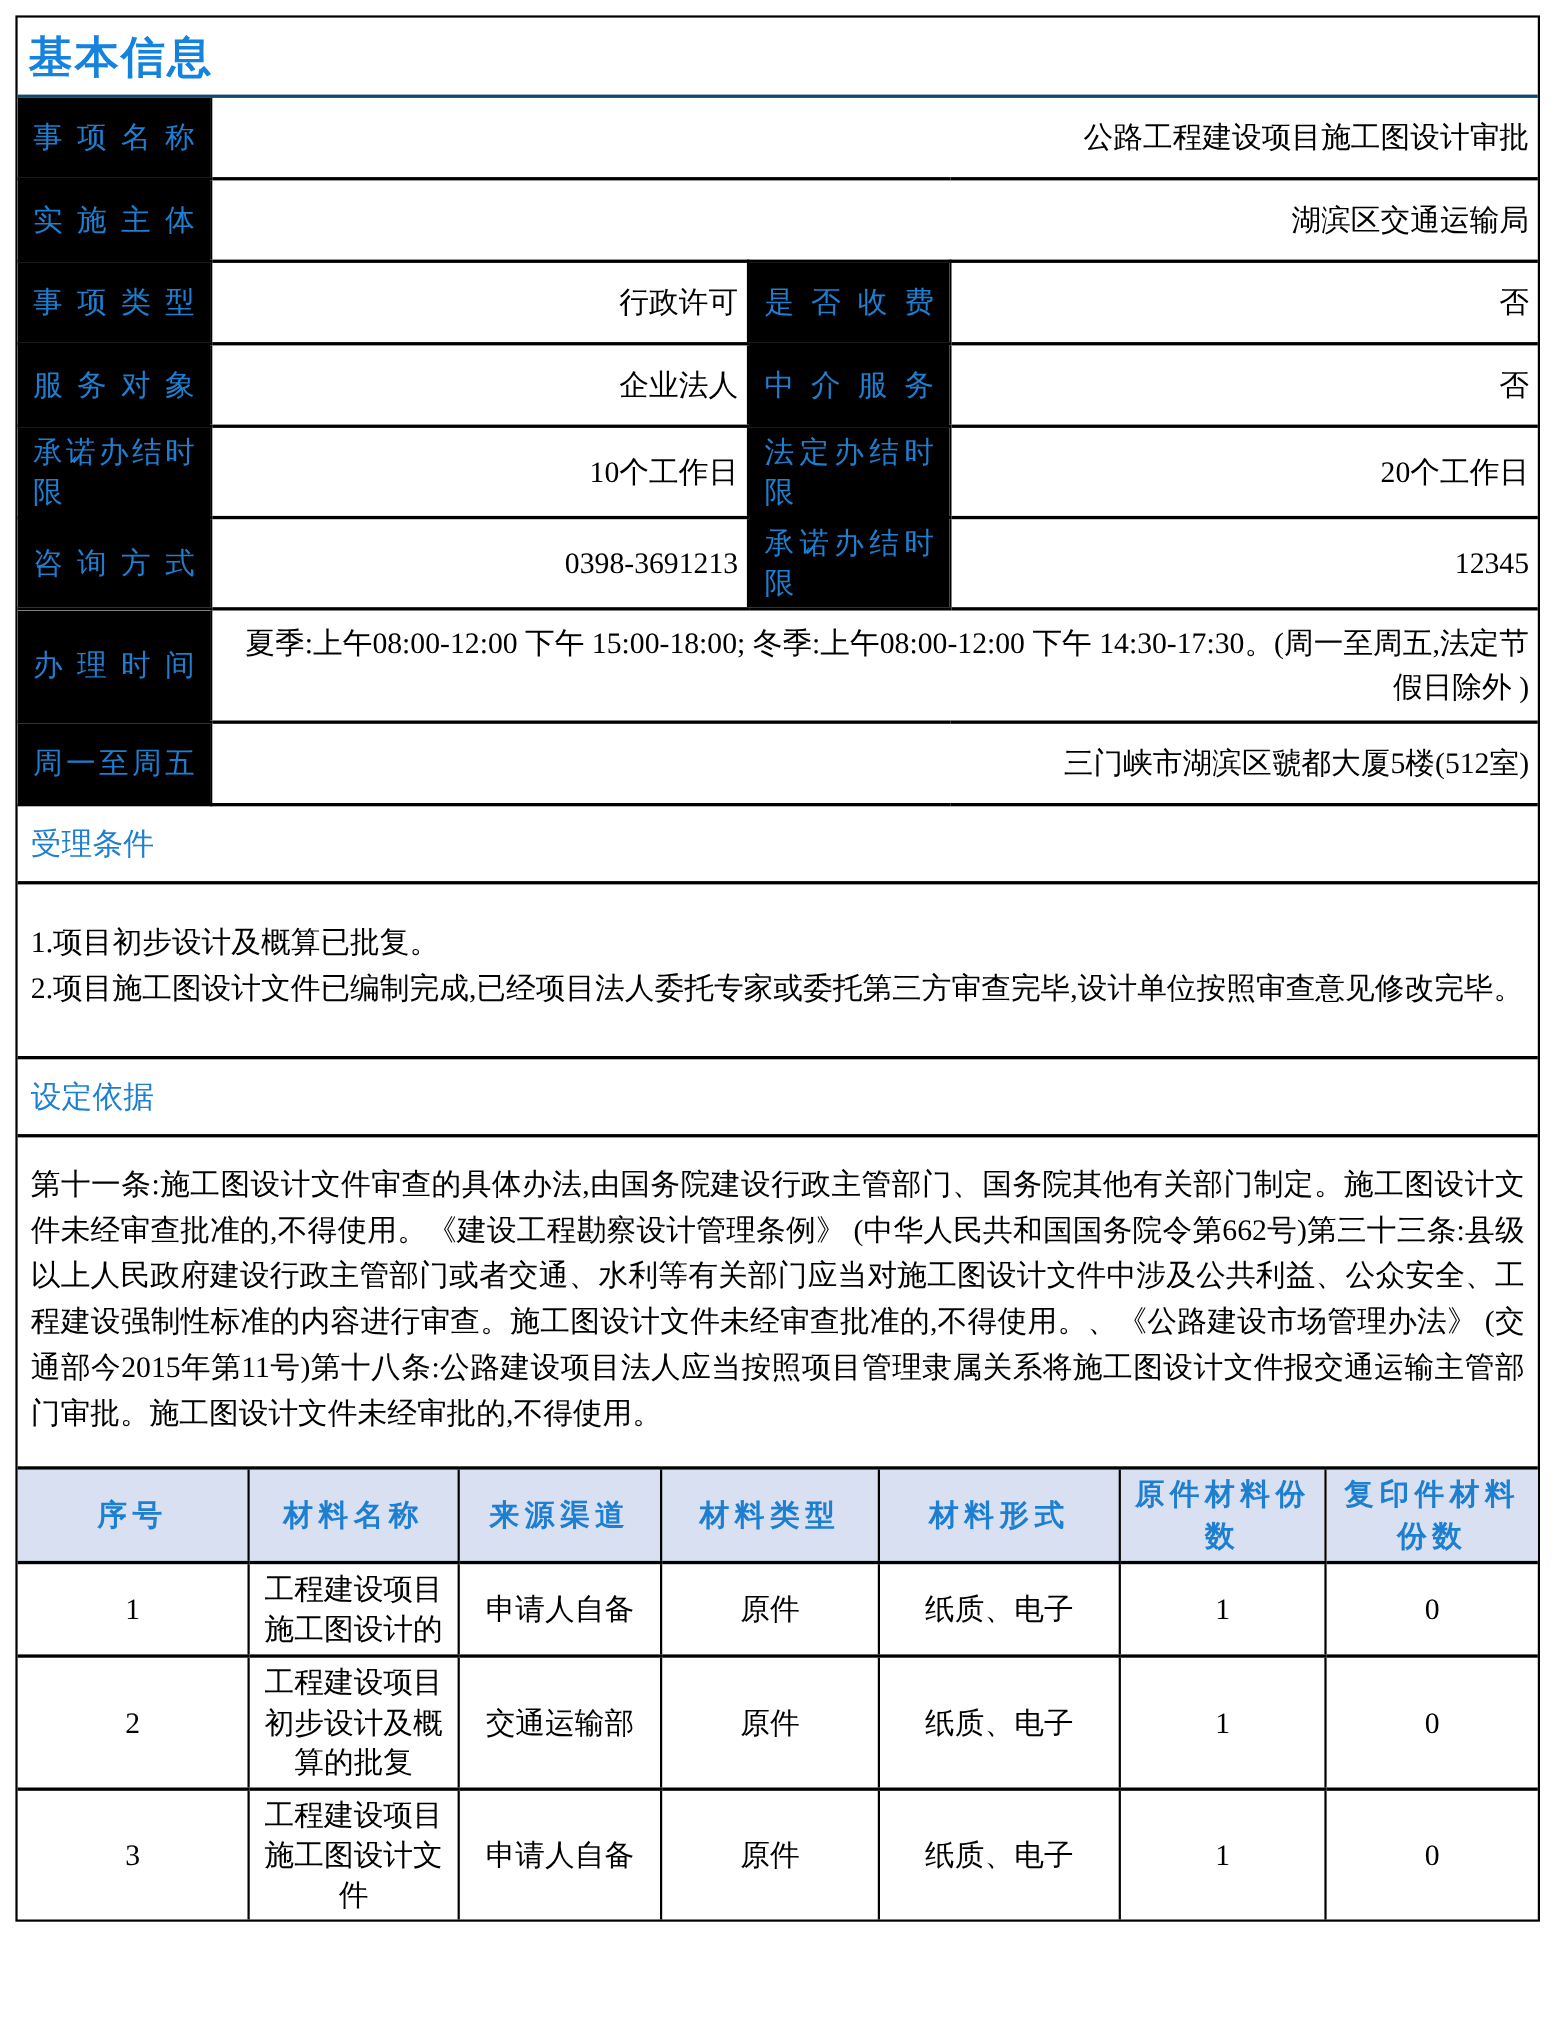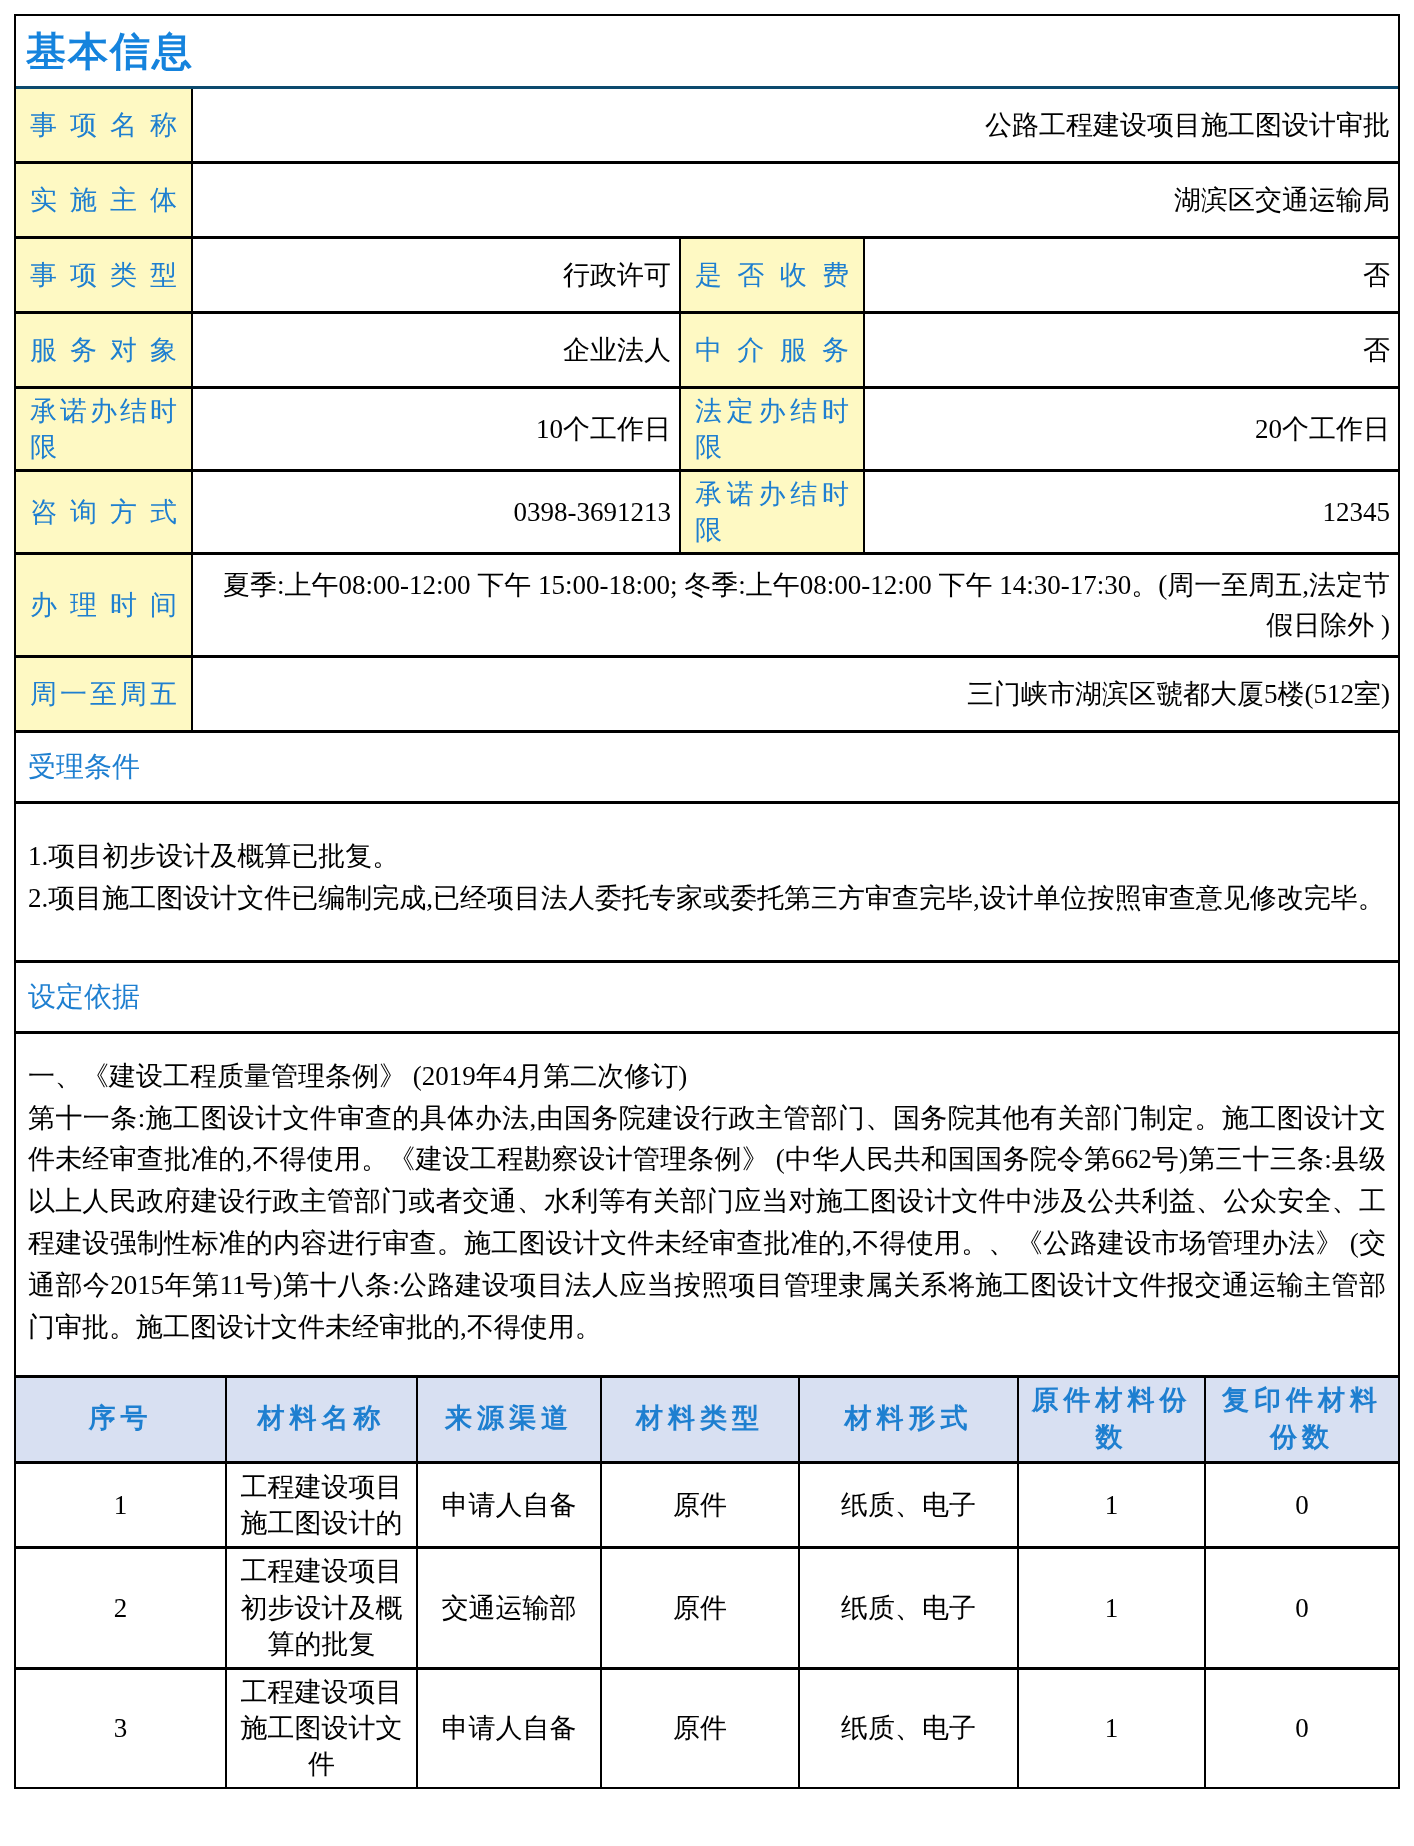--- a/index.html
+++ b/index.html
@@ -43,21 +43,21 @@
   }
   table tr td:first-child, table tr th:first-child{border-left:none;}
   table tr td:last-child, table tr th:last-child{border-right:none;}
   table tr:first-child td, table tr:first-child th{border-top:none;}
   table tr:last-child td, table tr:last-child th{border-bottom:none;}
 
   
   .info-table td{height:64px;}
   .info-table tr:nth-child(7) td{height:92px;}
   .lbl{
-    background:#fef9c3;
+    background:#000000;
     color:#1e7fd0;
     font-size:27px;
     text-align:justify;
     text-align-last:justify;
     padding:4px 14px;
   }
   .val{
     font-size:27px;
     text-align:right;
     line-height:1.5;
@@ -179,21 +179,20 @@
   </div>
   <div class="sec-body" id="sec-body-0">
       <p>1.项目初步设计及概算已批复。</p>
       <p>2.项目施工图设计文件已编制完成,已经项目法人委托专家或委托第三方审查完毕,设计单位按照审查意见修改完毕。</p>
     </div>
 
   <div class="sec-head">
     <span class="sec-title">设定依据</span>
   </div>
   <div class="sec-body" id="sec-body-1">
-      <p>一、《建设工程质量管理条例》 (2019年4月第二次修订)</p>
       <p>第十一条:施工图设计文件审查的具体办法,由国务院建设行政主管部门、国务院其他有关部门制定。施工图设计文件未经审查批准的,不得使用。《建设工程勘察设计管理条例》 (中华人民共和国国务院令第662号)第三十三条:县级以上人民政府建设行政主管部门或者交通、水利等有关部门应当对施工图设计文件中涉及公共利益、公众安全、工程建设强制性标准的内容进行审查。施工图设计文件未经审查批准的,不得使用。、《公路建设市场管理办法》 (交通部今2015年第11号)第十八条:公路建设项目法人应当按照项目管理隶属关系将施工图设计文件报交通运输主管部门审批。施工图设计文件未经审批的,不得使用。</p>
     </div>
 
 
   <table class="mat-table">
     <colgroup>
       <col style="width:210px">
         <col style="width:191px">
         <col style="width:184px">
         <col style="width:198px">

